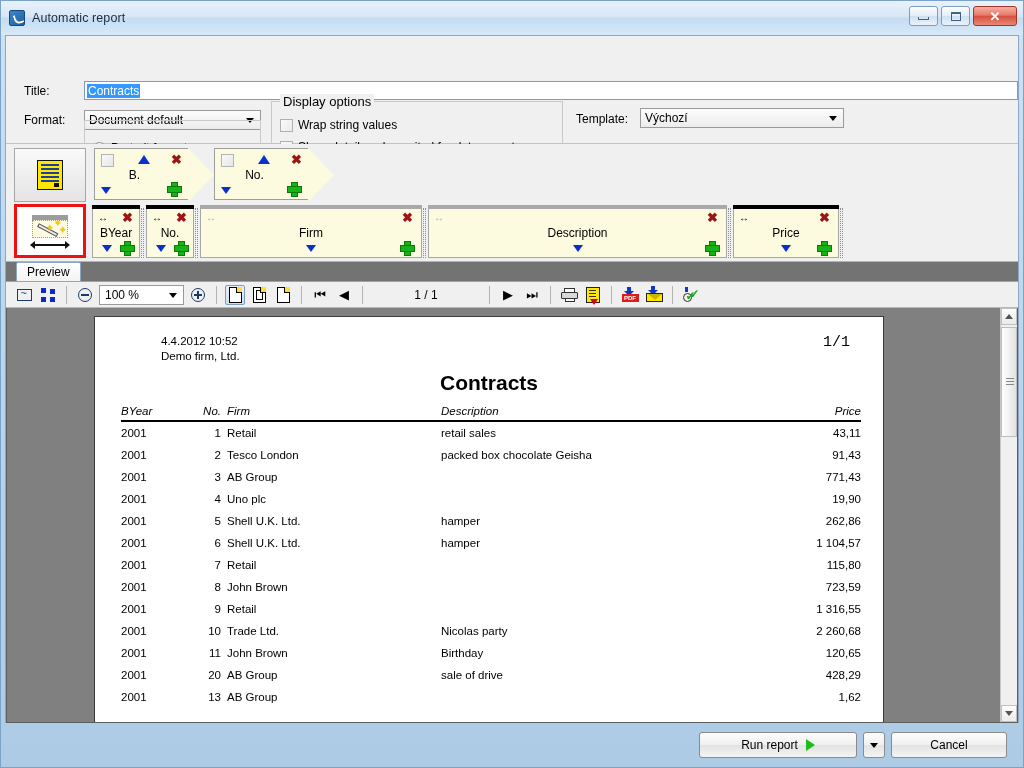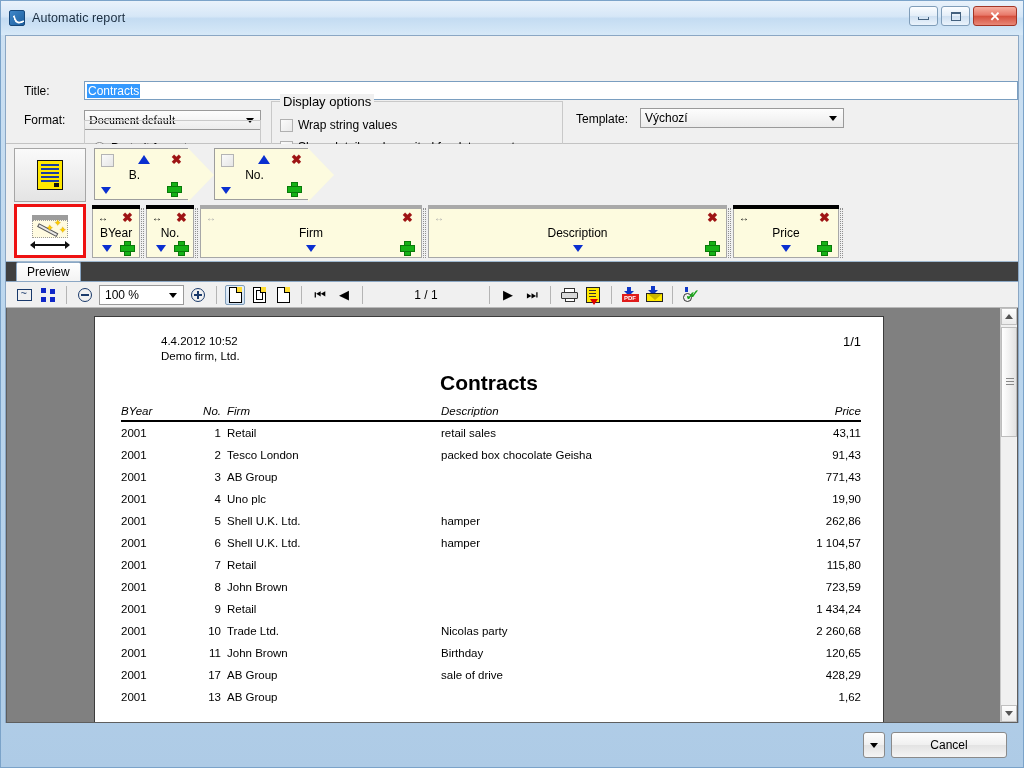--- a/index.html
+++ b/index.html
@@ -99,21 +99,20 @@
   }
   .sel-text { background: #3399ff; color: #fff; padding: 0 1px; }
 
   #format-select {
     position: absolute; left: 78px; top: 74px;
     width: 177px; height: 20px;
     border: 1px solid #9a9a9a;
     background: linear-gradient(to bottom,#fdfdfd 0%,#ececec 100%);
     display: flex; align-items: center; padding-left: 4px;
     font-size: 12px;
-    font-family: Liberation Serif, serif;
   }
   .dd-arrow {
     position: absolute; right: 6px; top: 50%;
     width: 0; height: 0; margin-top: -2px;
     border-left: 4px solid transparent;
     border-right: 4px solid transparent;
     border-top: 5px solid #000;
   }
   #fmt-group {
     position: absolute; left: 78px; top: 84px;
@@ -273,21 +272,21 @@
     font-size:10px; line-height:9px; letter-spacing:-1px;
   }
   .dotted-sep {
     position:absolute; top:64px; height:50px; width:3px;
     border-left:1px dotted #8f8f8f; border-right:1px dotted #8f8f8f;
   }
 
   
   #preview-tabs {
     flex: 0 0 19px;
-    background: #404040;
+    background: #737373;
     position: relative;
     padding-left: 10px;
   }
   #tab-preview {
     position: absolute; left: 10px; top: 0;
     height: 19px; padding: 0 10px;
     border: 1px solid #8ba7c4; border-bottom: none;
     background: linear-gradient(to bottom,#ffffff 0%,#f3f3f3 100%);
     font-size: 12px; line-height: 18px;
     border-radius: 2px 2px 0 0;
@@ -379,21 +378,21 @@
   }
   #page {
     position: absolute; left: 87px; top: 8px;
     width: 790px; height: 600px;
     background: #ffffff;
     border: 1px solid #3c3c3c;
     overflow: hidden;
     font-family: "Liberation Sans", sans-serif;
   }
   #doc-head-left { position:absolute; left:26px; top:17px; font-size:11.5px; line-height:15px;margin-left:40px;}
-  #doc-head-right { position:absolute; right:22px; top:17px; font-size:13px;}
+  #doc-head-right { position:absolute; right:33px; top:17px; font-size:15px;font-family:Liberation Mono, monospace;}
   #doc-title {
     position:absolute; left:0; right:0; top:54px;
     text-align:center; font-size:21px; font-weight:bold;
   }
   #doc-table { position:absolute; left:26px; right:22px; top:88px; }
   table.rpt { width:100%; border-collapse: collapse; font-size:11.5px;}
   table.rpt th {
     font-style: italic; font-weight: normal; font-size:11.5px;
     padding: 0 0 3px 0; border-bottom: 2px solid #000;
   }
@@ -780,39 +779,39 @@
                   <td class="n">8</td>
                   <td>John Brown</td>
                   <td></td>
                   <td class="p">723,59</td>
                 </tr>
                 <tr>
                   <td>2001</td>
                   <td class="n">9</td>
                   <td>Retail</td>
                   <td></td>
-                  <td class="p">1 434,24</td>
+                  <td class="p">1 316,55</td>
                 </tr>
                 <tr>
                   <td>2001</td>
                   <td class="n">10</td>
                   <td>Trade Ltd.</td>
                   <td>Nicolas party</td>
                   <td class="p">2 260,68</td>
                 </tr>
                 <tr>
                   <td>2001</td>
                   <td class="n">11</td>
                   <td>John Brown</td>
                   <td>Birthday</td>
                   <td class="p">120,65</td>
                 </tr>
                 <tr>
                   <td>2001</td>
-                  <td class="n">17</td>
+                  <td class="n">20</td>
                   <td>AB Group</td>
                   <td>sale of drive</td>
                   <td class="p">428,29</td>
                 </tr>
                 <tr>
                   <td>2001</td>
                   <td class="n">13</td>
                   <td>AB Group</td>
                   <td></td>
                   <td class="p">1,62</td>
@@ -830,20 +829,24 @@
             <span class="grip"></span>
           </div>
         <div class="sb-btn dn">
             <span class="sb-arrow-dn"></span>
           </div>
       </div>
     </div>
   </div>
 
   <div id="footer">
+    <div class="btn" id="btn-run">
+      <span>Run report</span>
+      <span class="play"></span>
+    </div>
     <div class="btn" id="btn-split">
       <span class="caret"></span>
     </div>
     <div class="btn" id="btn-cancel">
       <span>Cancel</span>
     </div>
   </div>
 
 </div>
 

